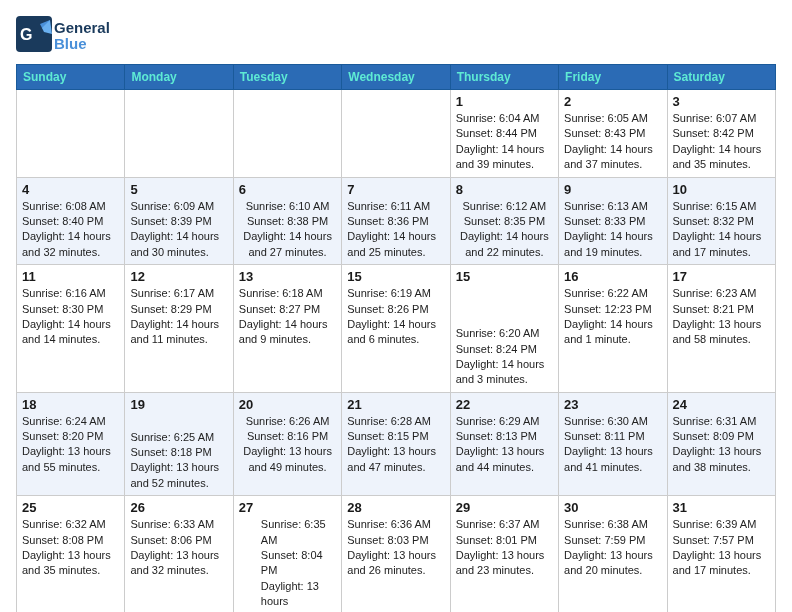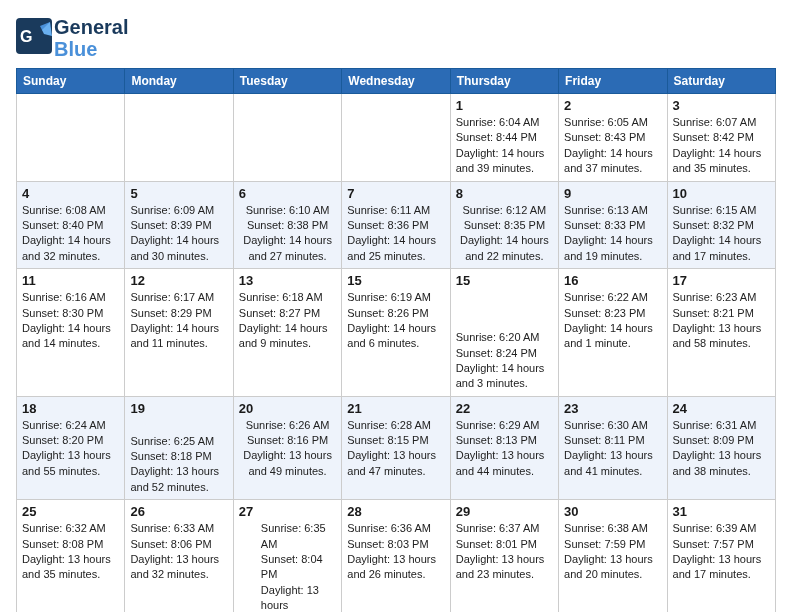--- a/index.html
+++ b/index.html
@@ -39,21 +39,21 @@
       color: #333;
       font-style: italic;
     }
     .calendar {
       width: 100%;
       border-collapse: collapse;
       font-size: 11px;
     }
     .calendar th {
       background: #2b6bb5;
-      color: #ffffff;
+      color: #5eead4;
       text-align: left;
       padding: 5px 6px;
       font-size: 12px;
       font-weight: bold;
       border: 1px solid #1a5a9a;
     }
     .calendar td {
       border: 1px solid #ccc;
       vertical-align: top;
       padding: 4px 5px;
@@ -94,21 +94,21 @@
     <div class="logo-row">
       <div style="margin-right:2px;">
         <svg width="36" height="36" viewBox="0 0 36 36">
           <rect x="0" y="0" width="36" height="36" rx="4" fill="#1a3a5c"></rect>
           <text x="4" y="24" font-size="16" font-weight="bold" fill="white" font-family="Arial">G</text>
           <polygon points="24,8 34,4 32,16 26,12" fill="#4a90d9"></polygon>
           <polygon points="26,12 34,4 36,18 28,16" fill="#6ab0f0"></polygon>
         </svg>
       </div>
       <div>
-        <div style="font-size:20px;font-weight:bold;color:#1a3a5c;line-height:1.1;">
+        <div style="font-size:15px;font-weight:bold;color:#1a3a5c;line-height:1.1;">
           <span>General</span><br>
           <span style="color:#4a90d9;">Blue</span>
         </div>
       </div>
     </div>
   </div>
   <div class="title-block">
     <div class="month-title"></div>
     <div class="location"></div>
   </div>
@@ -237,21 +237,21 @@
         <td>
           <span class="day-num">15</span>
           <div class="day-info" style="white-space: pre-line; margin-top: 42px;">Sunrise: 6:20 AM
 Sunset: 8:24 PM
 Daylight: 14 hours
 and 3 minutes.</div>
         </td>
         <td>
           <span class="day-num">16</span>
           <div class="day-info" style="white-space: pre-line;">Sunrise: 6:22 AM
-Sunset: 8:23 PM
+Sunset: 12:23 PM
 Daylight: 14 hours
 and 1 minute.</div>
         </td>
         <td>
           <span class="day-num">17</span>
           <div class="day-info" style="white-space: pre-line;">Sunrise: 6:23 AM
 Sunset: 8:21 PM
 Daylight: 13 hours
 and 58 minutes.</div>
         </td>

